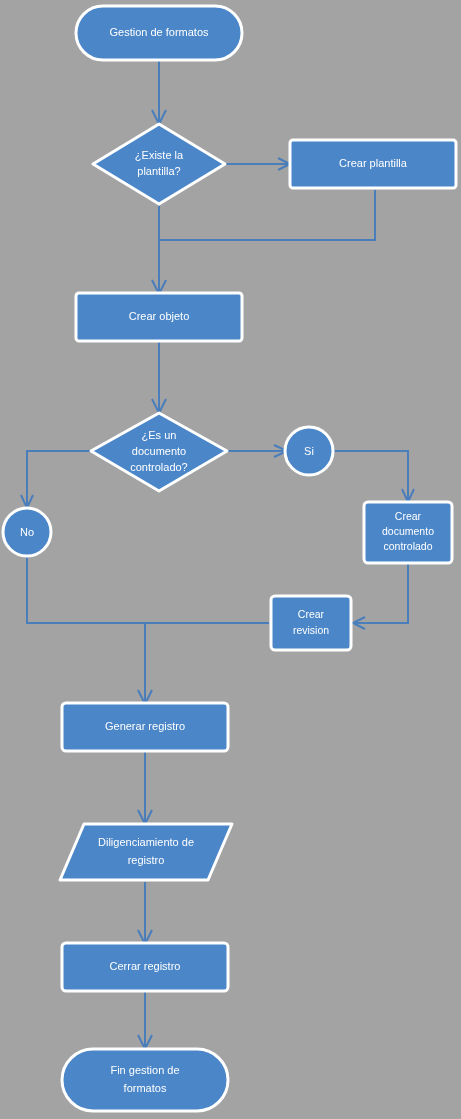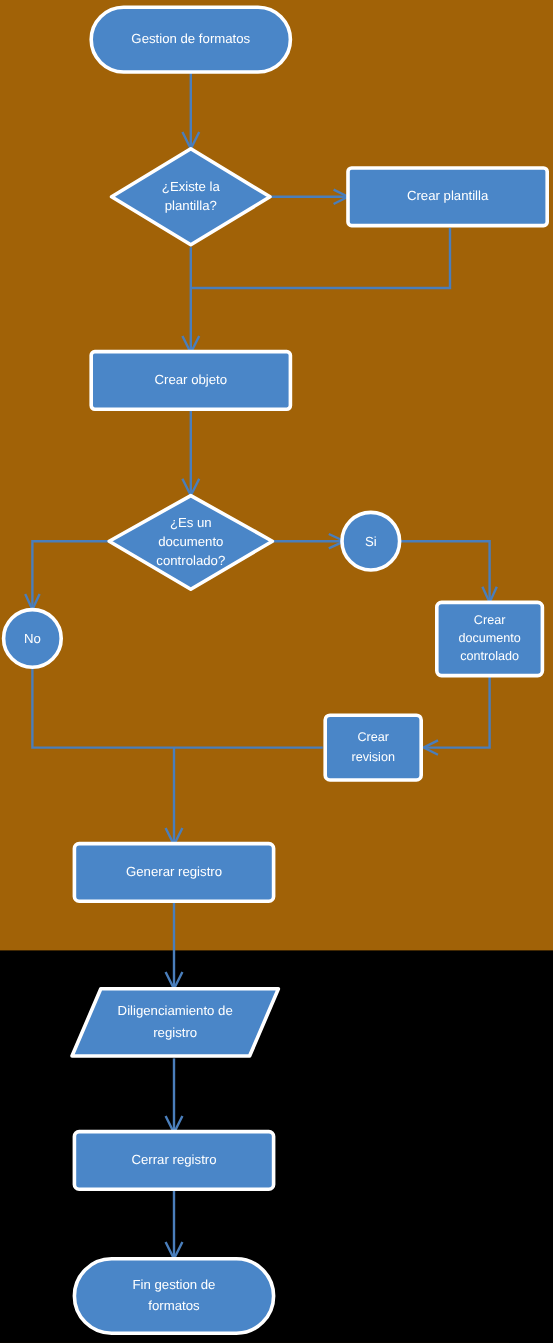--- a/index.html
+++ b/index.html
@@ -10,22 +10,22 @@
   }
   body {
     width: 461px;
     height: 1119px;
     overflow: hidden;
     font-family: "Liberation Sans", sans-serif;
   }
   #flow-root {
     position: relative;
     width: 461px;
-    height: 792px;
-    background: #a16207;
+    height: 1119px;
+    background: #a3a3a3;
   }
   svg#flow-svg {
     display: block;
     width: 461px;
     height: 1119px;
   }
   .node-shape {
     fill: #4a86c8;
     stroke: #ffffff;
     stroke-width: 3;

